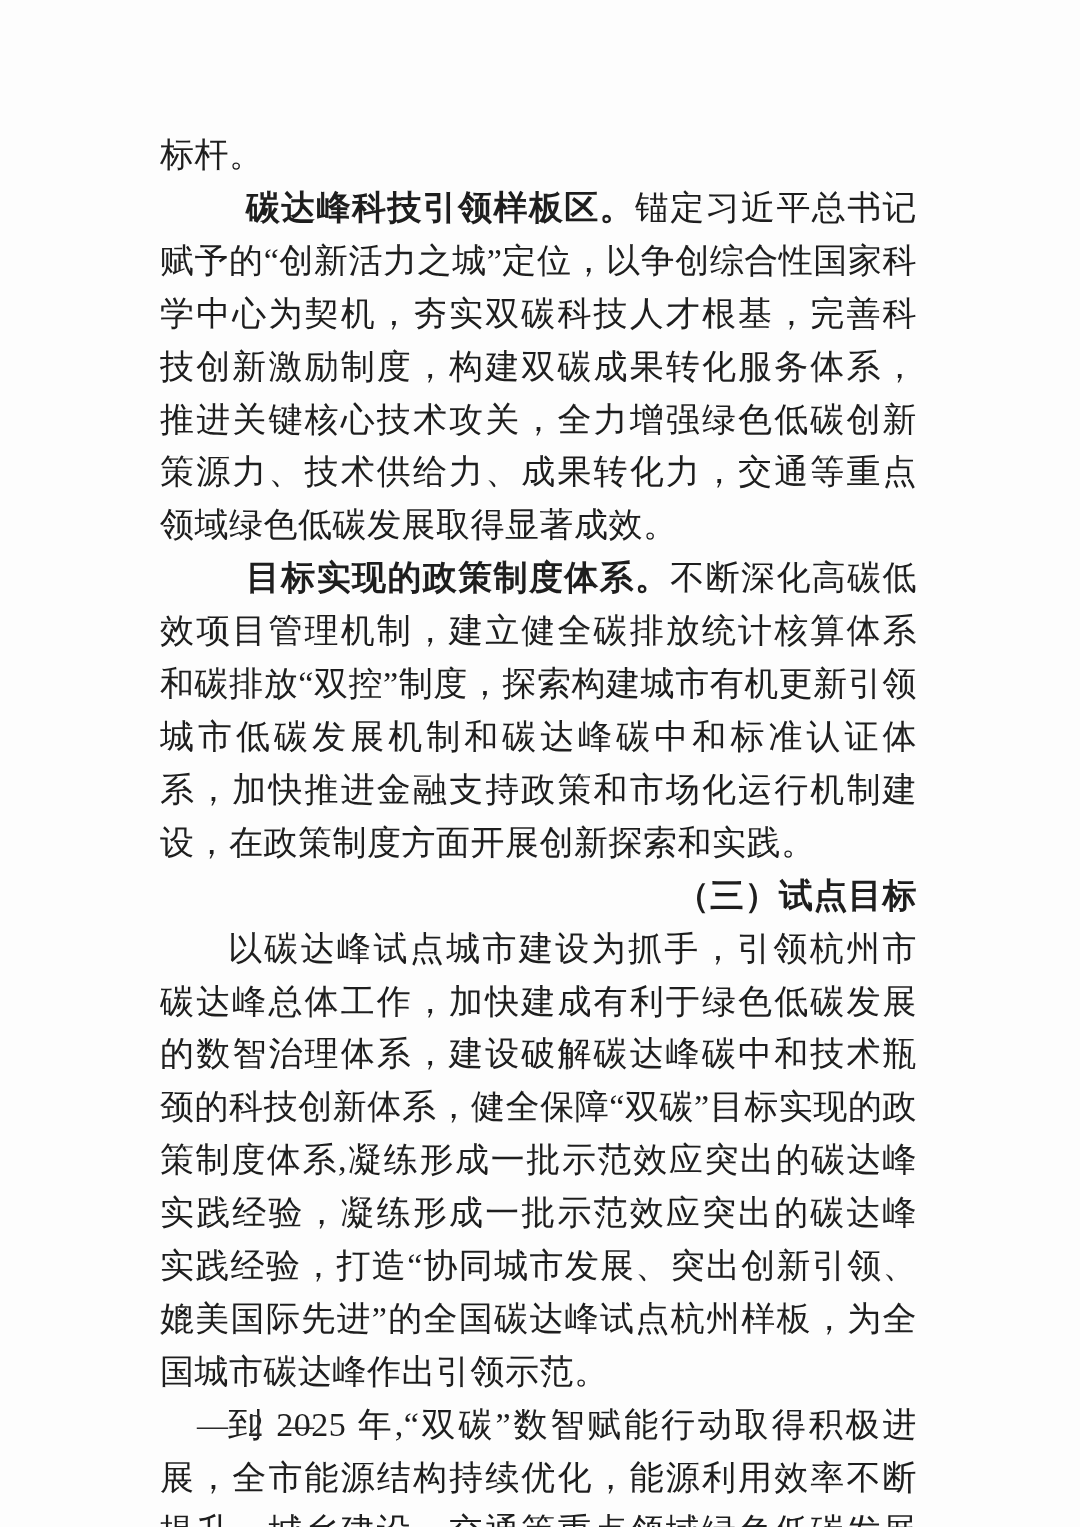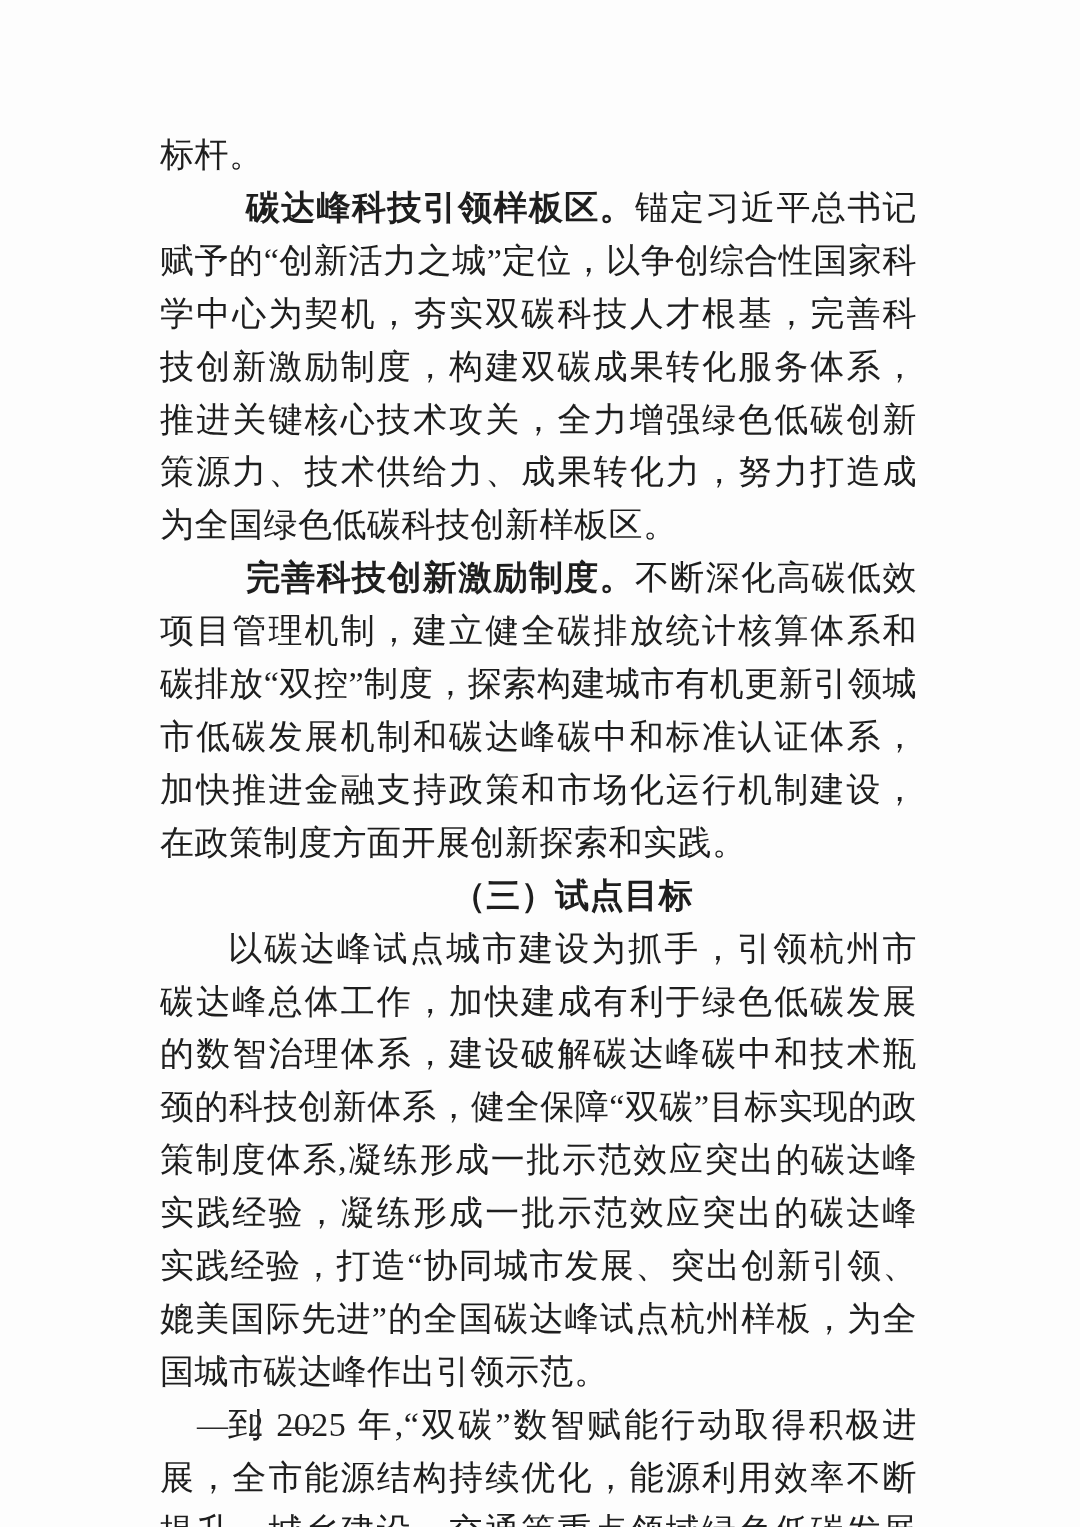--- a/index.html
+++ b/index.html
@@ -34,43 +34,43 @@
   }
   .para.no-indent {
     text-indent: 0;
   }
   .para .lead {
     font-weight: 700;
     margin-left: 18px;
   }
   .para.heading {
     font-weight: 700;
-    text-align: center;
+    text-align: right;
   }
   .page-number {
     position: absolute;
     left: 197px;
     top: 1408px;
     font-size: 31px;
     color: #2a2a2a;
     letter-spacing: 6px;
     white-space: pre;
   }
 </style>
 </head>
 <body>
 
 <div class="page">
   <div class="content">
 
     <p class="para no-indent"><span>标杆。</span></p>
 
-    <p class="para"><span class="lead">碳达峰科技引领样板区。</span><span>锚定习近平总书记赋予的“创新活力之城”定位，以争创综合性国家科学中心为契机，夯实双碳科技人才根基，完善科技创新激励制度，构建双碳成果转化服务体系，推进关键核心技术攻关，全力增强绿色低碳创新策源力、技术供给力、成果转化力，努力打造成为全国绿色低碳科技创新样板区。</span></p>
+    <p class="para"><span class="lead">碳达峰科技引领样板区。</span><span>锚定习近平总书记赋予的“创新活力之城”定位，以争创综合性国家科学中心为契机，夯实双碳科技人才根基，完善科技创新激励制度，构建双碳成果转化服务体系，推进关键核心技术攻关，全力增强绿色低碳创新策源力、技术供给力、成果转化力，交通等重点领域绿色低碳发展取得显著成效。</span></p>
 
-    <p class="para"><span class="lead">完善科技创新激励制度。</span><span>不断深化高碳低效项目管理机制，建立健全碳排放统计核算体系和碳排放“双控”制度，探索构建城市有机更新引领城市低碳发展机制和碳达峰碳中和标准认证体系，加快推进金融支持政策和市场化运行机制建设，在政策制度方面开展创新探索和实践。</span></p>
+    <p class="para"><span class="lead">目标实现的政策制度体系。</span><span>不断深化高碳低效项目管理机制，建立健全碳排放统计核算体系和碳排放“双控”制度，探索构建城市有机更新引领城市低碳发展机制和碳达峰碳中和标准认证体系，加快推进金融支持政策和市场化运行机制建设，在政策制度方面开展创新探索和实践。</span></p>
 
     <p class="para heading"><span>（三）试点目标</span></p>
 
     <p class="para"><span>以碳达峰试点城市建设为抓手，引领杭州市碳达峰总体工作，加快建成有利于绿色低碳发展的数智治理体系，建设破解碳达峰碳中和技术瓶颈的科技创新体系，健全保障“双碳”目标实现的政策制度体系,凝练形成一批示范效应突出的碳达峰实践经验，凝练形成一批示范效应突出的碳达峰实践经验，打造“协同城市发展、突出创新引领、媲美国际先进”的全国碳达峰试点杭州样板，为全国城市碳达峰作出引领示范。</span></p>
 
     <p class="para"><span>到 2025 年,“双碳”数智赋能行动取得积极进展，全市能源结构持续优化，能源利用效率不断提升，城乡建设、交通等重点领域绿色低碳发展取得显著成效，总结凝练形成一批</span></p>
 
   </div>
 
   <div class="page-number">— 2 —</div>

